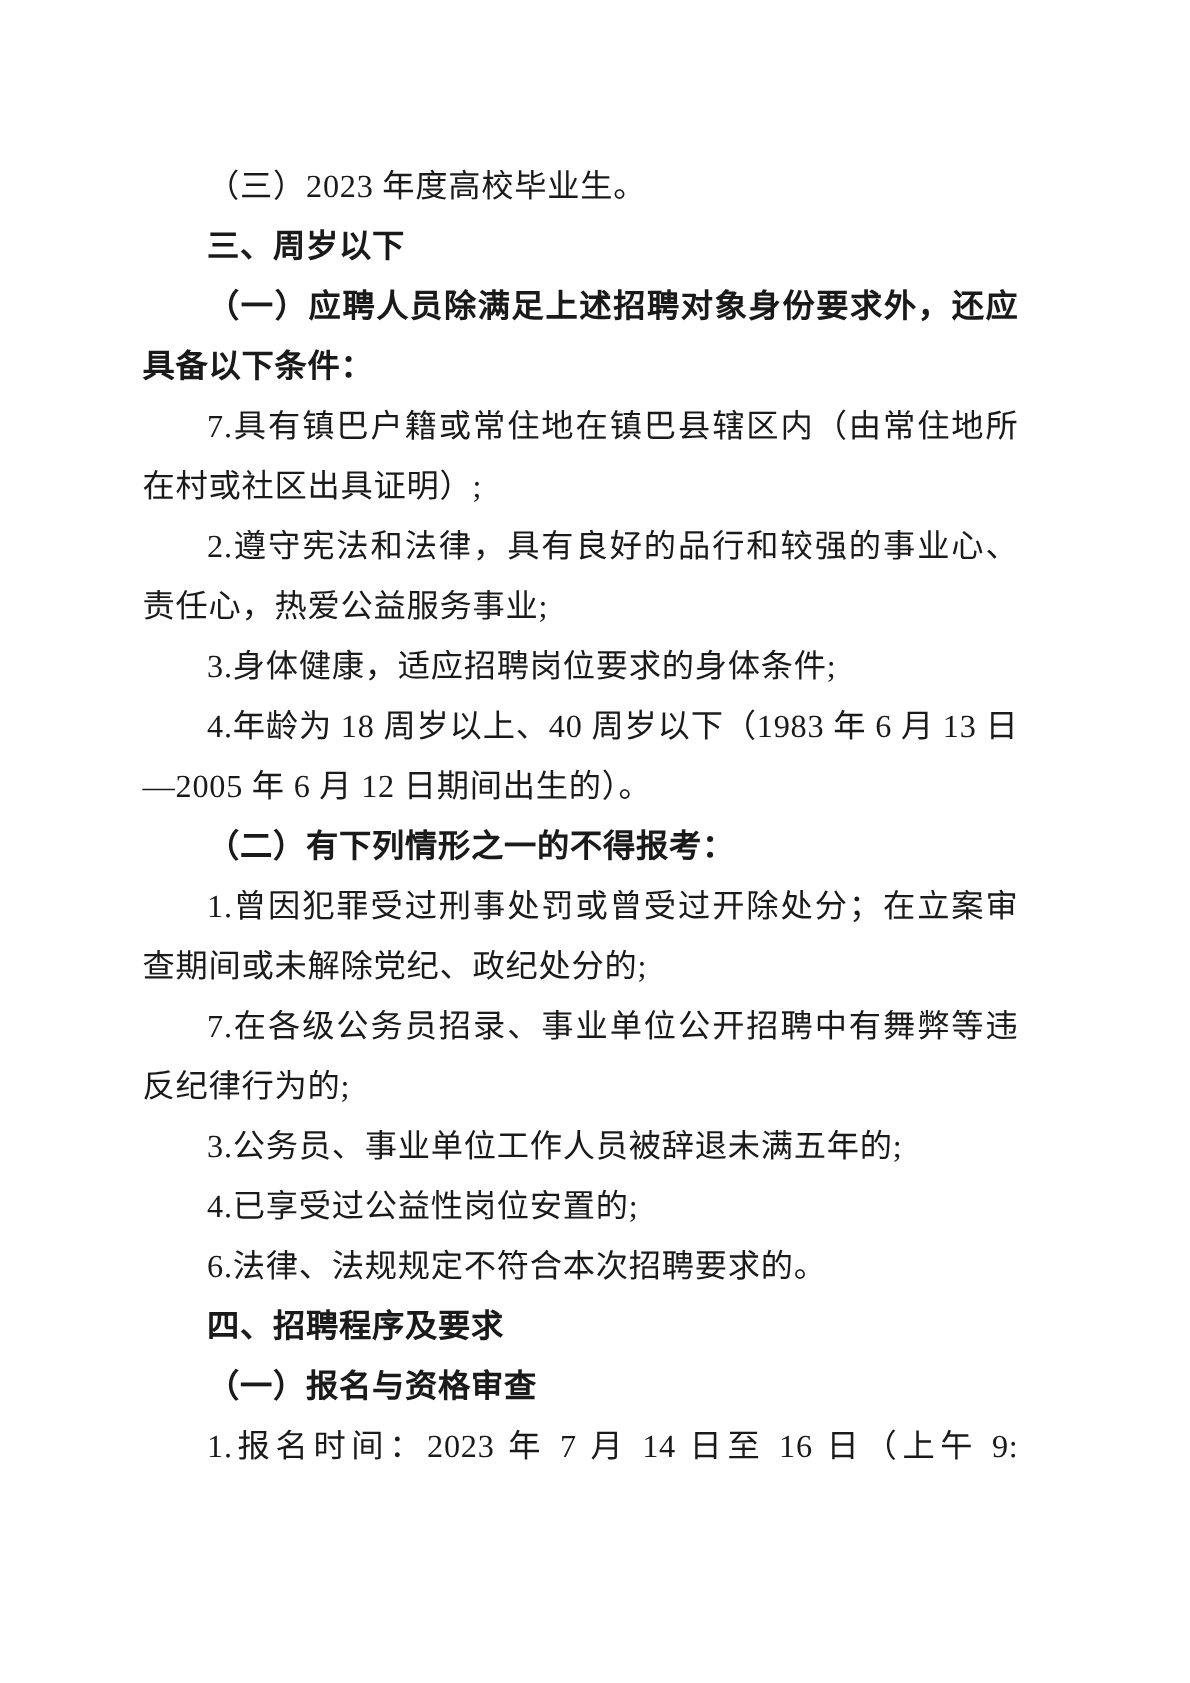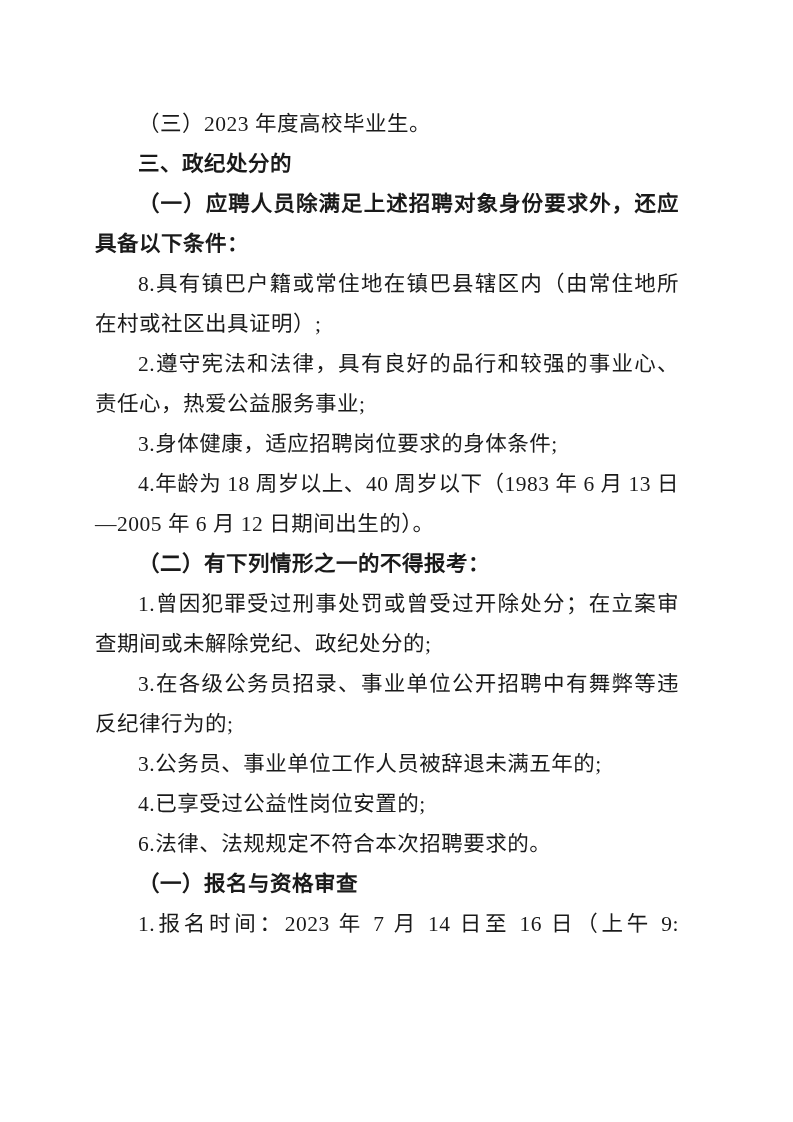--- a/index.html
+++ b/index.html
@@ -42,28 +42,29 @@
   .justify-last {
     text-align-last: justify;
   }
 </style>
 </head>
 <body>
 
 <div class="page">
   <div class="doc">
     <p class="p-body">（三）2023 年度高校毕业生。</p>
-    <p class="p-hei">三、政纪处分的</p>
+    <p class="p-hei">三、周岁以下</p>
     <p class="p-kai">（一）应聘人员除满足上述招聘对象身份要求外，还应具备以下条件：</p>
-    <p class="p-body">8.具有镇巴户籍或常住地在镇巴县辖区内（由常住地所在村或社区出具证明）;</p>
+    <p class="p-body">7.具有镇巴户籍或常住地在镇巴县辖区内（由常住地所在村或社区出具证明）;</p>
     <p class="p-body">2.遵守宪法和法律，具有良好的品行和较强的事业心、责任心，热爱公益服务事业;</p>
     <p class="p-body">3.身体健康，适应招聘岗位要求的身体条件;</p>
     <p class="p-body">4.年龄为 18 周岁以上、40 周岁以下（1983 年 6 月 13 日—2005 年 6 月 12 日期间出生的）。</p>
     <p class="p-kai">（二）有下列情形之一的不得报考：</p>
     <p class="p-body">1.曾因犯罪受过刑事处罚或曾受过开除处分；在立案审查期间或未解除党纪、政纪处分的;</p>
-    <p class="p-body">3.在各级公务员招录、事业单位公开招聘中有舞弊等违反纪律行为的;</p>
+    <p class="p-body">7.在各级公务员招录、事业单位公开招聘中有舞弊等违反纪律行为的;</p>
     <p class="p-body">3.公务员、事业单位工作人员被辞退未满五年的;</p>
     <p class="p-body">4.已享受过公益性岗位安置的;</p>
     <p class="p-body">6.法律、法规规定不符合本次招聘要求的。</p>
+    <p class="p-hei">四、招聘程序及要求</p>
     <p class="p-kai">（一）报名与资格审查</p>
     <p class="p-body justify-last">1.报名时间：2023 年 7 月 14 日至 16 日（上午 9:</p>
   </div>
 </div>
 
 </body></html>

